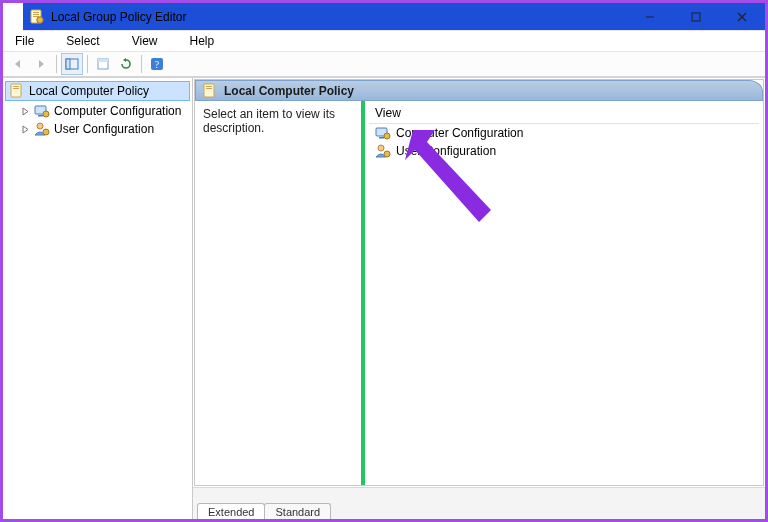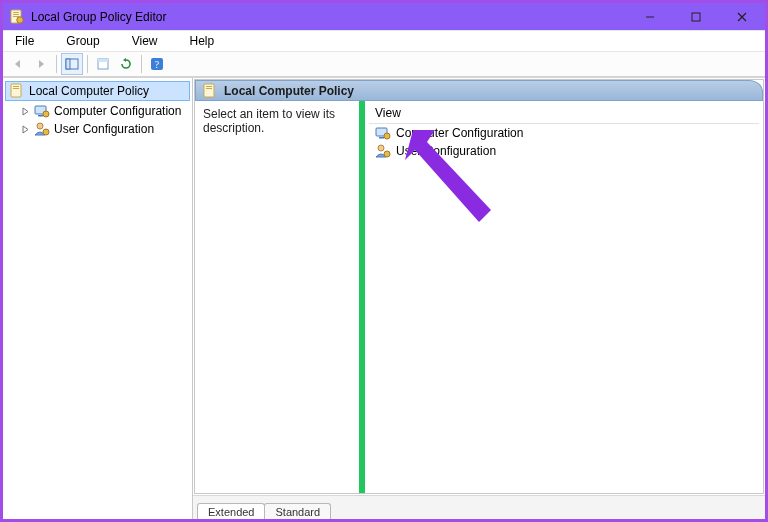--- a/index.html
+++ b/index.html
@@ -18,22 +18,23 @@
   background: #fff;
   display: flex;
   flex-direction: column;
 }
 
 .titlebar {
   height: 28px;
   display: flex;
   align-items: center;
   padding-left: 6px;
-  background: #8b5cf6;
+  background: #1d4ed8;
   border-bottom: 1px solid #e5e5e5;
+  margin-left: 20px;
 }
 .titlebar .app-icon { width: 16px; height: 16px; margin-right: 6px; }
 .titlebar .title { flex: 1; font-size: 12px; color: #000; }
 .win-controls { display: flex; }
 .win-btn {
   width: 46px; height: 28px; display: flex; align-items: center; justify-content: center;
   color: #000;
 }
 .win-btn svg { stroke: #222; }
 
@@ -105,31 +106,31 @@
 }
 .content-header-tab::after {
   content: "";
   position: absolute;
   right: 0; top: 0; bottom: 0; width: 0;
 }
 .content-body {
   flex: 1; display: flex; border-top: 1px solid #7ea2c9;
 }
 .desc-col {
-  width: 170px; padding: 6px 8px; border-right: 6px solid #22c55e; color: #222;
+  width: 170px; padding: 6px 8px; border-right: 4px solid #22c55e; color: #222;
 }
 .list-col { flex: 1; padding: 2px 4px; }
 .list-header {
   font-size: 12px; color: #000; padding: 3px 6px; border-bottom: 1px solid #e2e2e2;
   display: flex; align-items: center;
 }
 .list-item { display: flex; align-items: center; gap: 5px; padding: 1px 6px; }
 
 .bottom-tabs {
-  height: 24px; display: flex; align-items: flex-end; gap: 0;
+  height: 32px; display: flex; align-items: flex-end; gap: 0;
   border-top: 1px solid #d8d8d8; background: #f4f4f4; padding-left: 4px;
 }
 .btab {
   font-size: 11px; padding: 2px 10px; background: #f8f8f8;
   border: 1px solid #b8b8b8; border-bottom: none;
   border-top-left-radius: 3px; border-top-right-radius: 3px;
   position: relative; top: 1px; color: #333;
 }
 .btab + .btab { margin-left: -1px; }
 .btab.active { background: #fff; }
@@ -172,21 +173,21 @@
         <svg width="10" height="10">
             <line x1="1" y1="1" x2="9" y2="9" stroke="#222" stroke-width="1.2"></line>
             <line x1="9" y1="1" x2="1" y2="9" stroke="#222" stroke-width="1.2"></line>
           </svg>
       </div>
     </div>
   </div>
 
   <div class="menubar">
     <div class="menu-item">File</div>
-    <div class="menu-item">Group</div>
+    <div class="menu-item">Select</div>
     <div class="menu-item">View</div>
     <div class="menu-item">Help</div>
   </div>
 
   <div class="toolbar">
     <div class="tool-btn">
       <svg width="14" height="14">
           <path d="M9 3 L4 7 L9 11 Z" fill="#b8b8b8"></path>
         </svg>
     </div>

